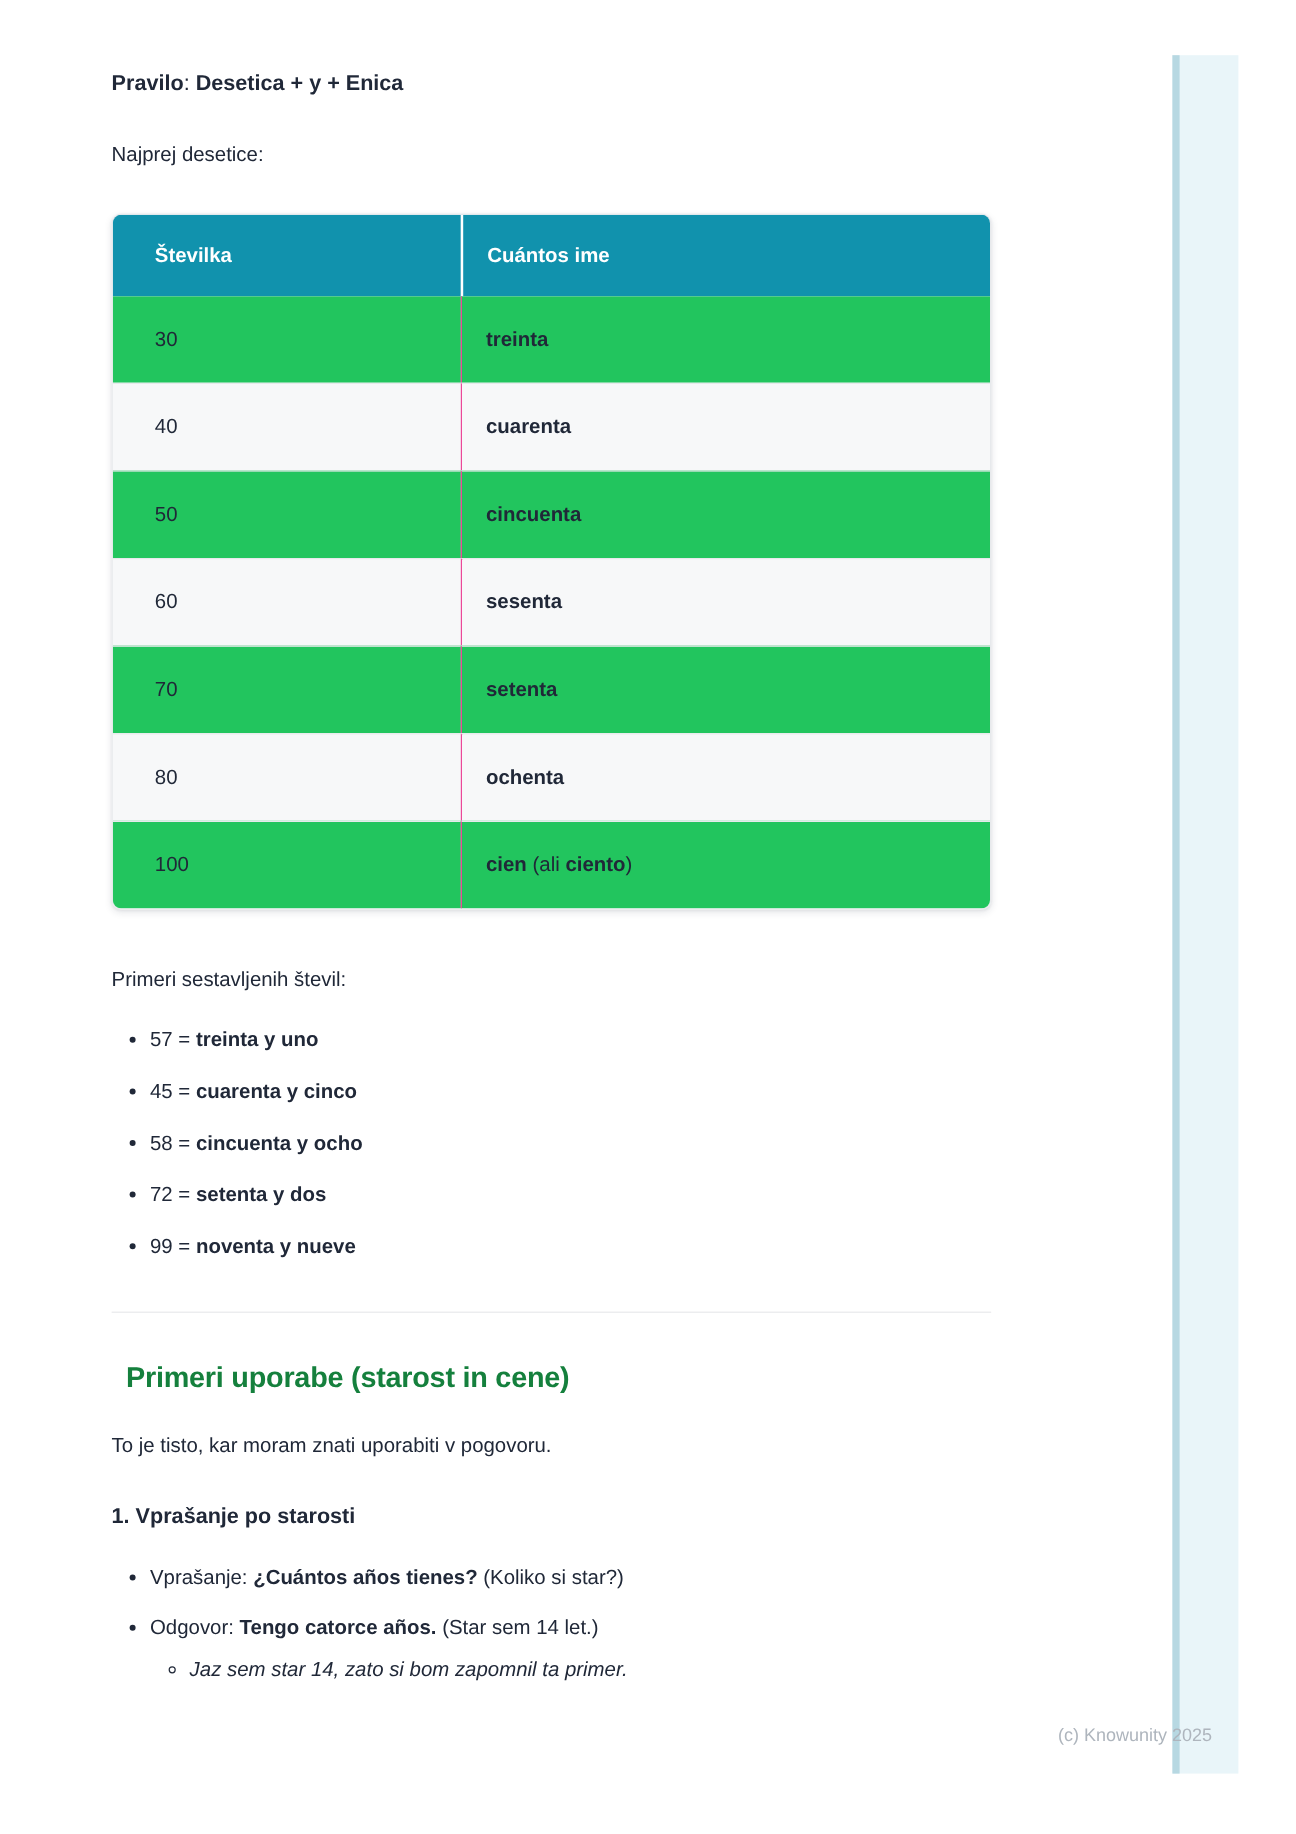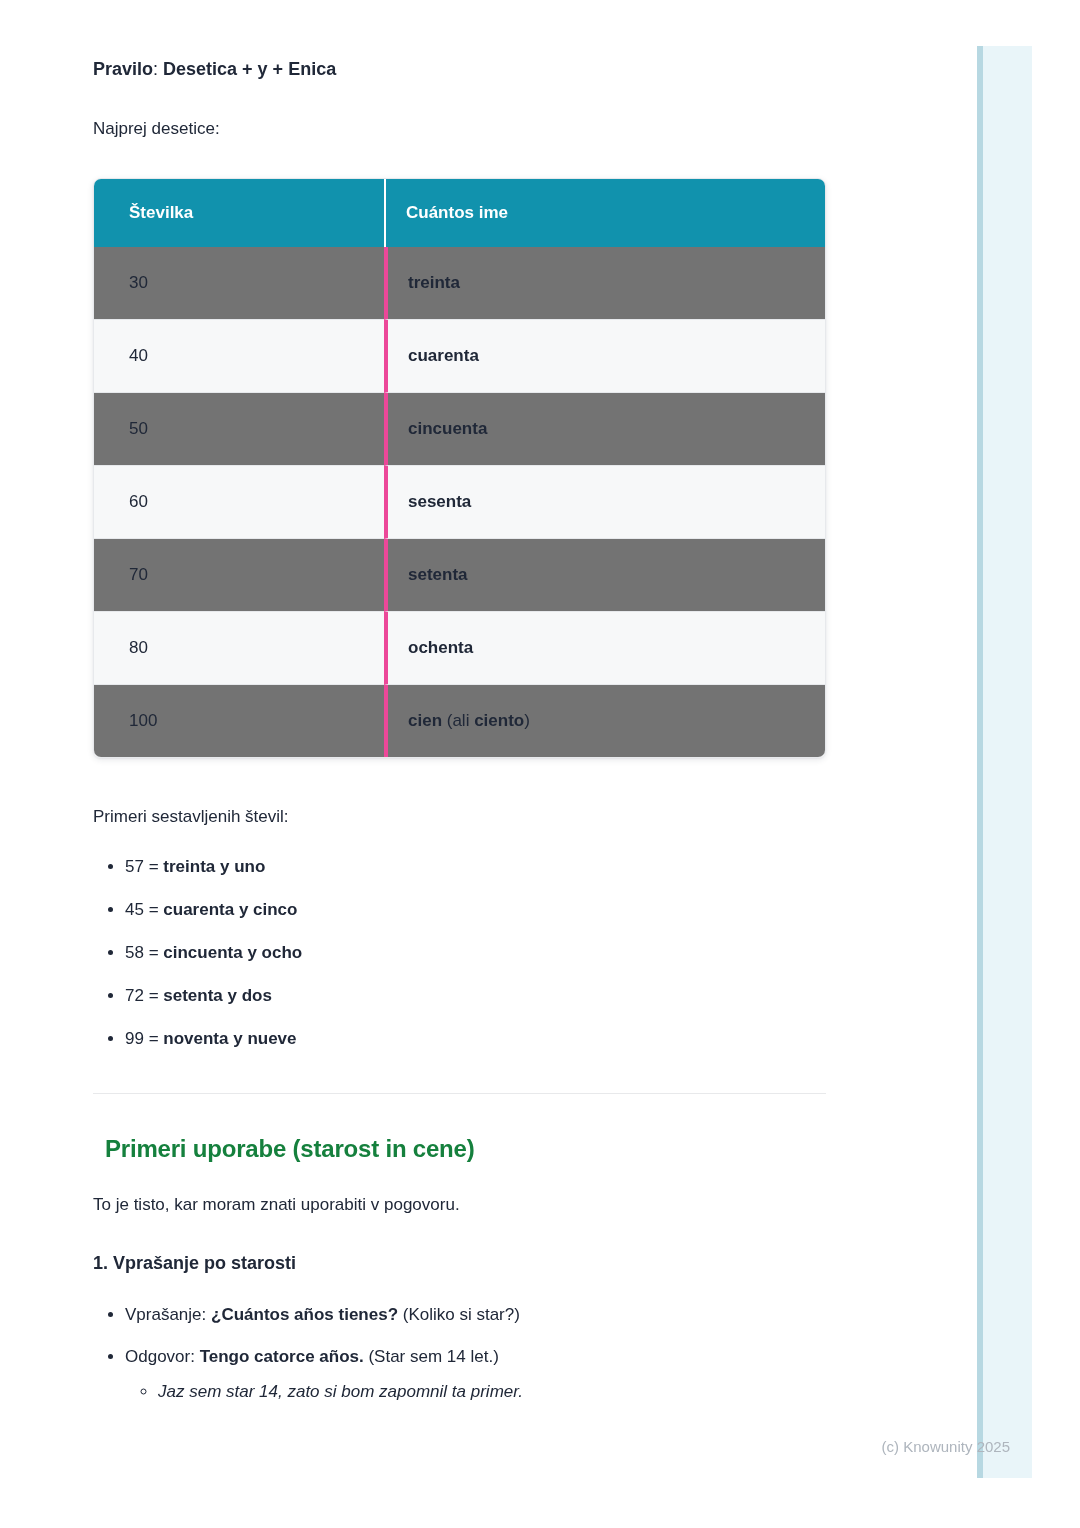--- a/index.html
+++ b/index.html
@@ -25,23 +25,23 @@
     border: 1px solid #e7e9ec;
     box-shadow: 0 1px 2px rgba(30,40,60,.06), 0 2px 6px rgba(30,40,60,.10);
   }
   table { width: 100%; border-collapse: separate; border-spacing: 0; font-size: 17px; }
   th {
     background: #1192ad; color: #ffffff; text-align: left;
     font-weight: 700; padding: 23px 20px; font-size: 17px; line-height: 22px;
   }
   th + th { border-left: 2px solid #ffffff; }
   th:first-child, td:first-child { width: 290px; padding-left: 35px; }
-  td { padding: 25px 20px; background: #737373; line-height: 22px; }
+  td { padding: 25px 20px; background: #22c55e; line-height: 22px; }
   tbody tr + tr td { border-top: 1px solid #e7e9ec; }
-  td + td { border-left: 4px solid #ec4899; }
+  td + td { border-left: 1px solid #ec4899; }
   tbody tr:nth-child(even) td { background: #f7f8f9; }
   td strong { font-weight: 700; }
 
   .examples-heading { margin: 48px 0 0; font-size: 17px; line-height: 22px; }
   ul.examples-list { margin: 28px 0 0; padding-left: 32px; list-style: disc; }
   ul.examples-list li { margin-bottom: 21px; font-size: 17px; line-height: 22px; }
   ul.examples-list li strong { font-weight: 700; }
 
   hr.divider { border: none; height: 1px; background: #e8e9eb; margin: 43px 0 0; }
 

